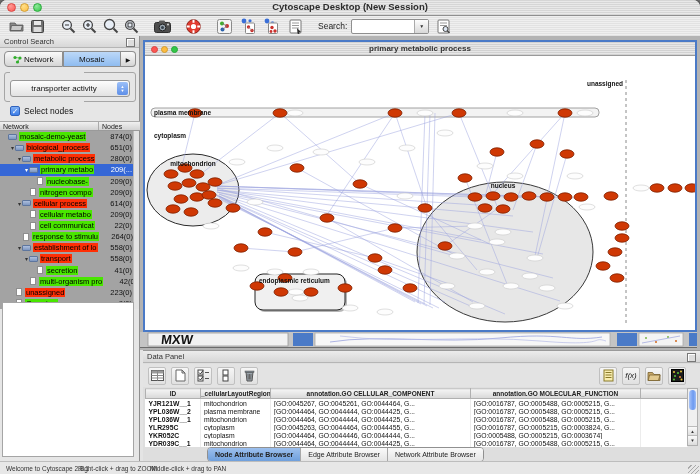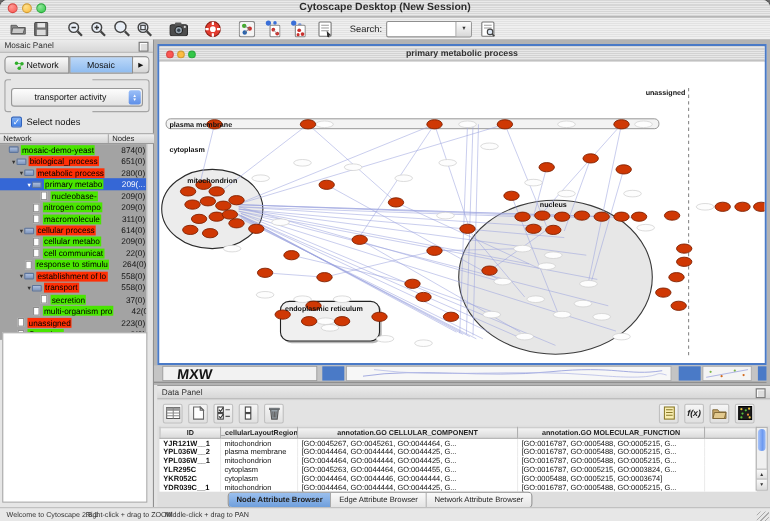--- a/index.html
+++ b/index.html
@@ -207,21 +207,21 @@
           <rect x="1" y="1" width="11" height="13" rx="1" fill="#fff" stroke="#777"></rect>
           <line x1="3" y1="4" x2="10" y2="4" stroke="#9a9a9a"></line>
           <line x1="3" y1="6.5" x2="10" y2="6.5" stroke="#9a9a9a"></line>
           <circle cx="8.5" cy="10" r="2.5" fill="#dce6f2" stroke="#444"></circle>
           <line x1="10.2" y1="11.8" x2="12.5" y2="14" stroke="#444" stroke-width="1.4"></line>
         </svg>
     </span>
   </div>
 
   <div class="cpanel">
-    <div class="phead">Mosaic Panel</div>
+    <div class="phead">Control Search</div>
     <div class="floatico"></div>
     <div class="tabs">
       <div class="tab first">
         <svg width="9" height="9">
             <circle cx="2" cy="2.5" r="1.6" fill="#2fae2a"></circle>
             <circle cx="7" cy="3" r="1.6" fill="#2fae2a"></circle>
             <circle cx="4.5" cy="7" r="1.6" fill="#2fae2a"></circle>
             <line x1="2" y1="2.5" x2="7" y2="3" stroke="#2fae2a" stroke-width="0.7"></line>
             <line x1="7" y1="3" x2="4.5" y2="7" stroke="#2fae2a" stroke-width="0.7"></line>
           </svg>
@@ -281,26 +281,20 @@
           <span class="lbl green">nucleobase-</span>
           <span class="cnt">209(0)</span>
         </div>
         <div class="trow">
           <span class="arr" style="margin-left: 21px;"></span>
           <span class="file"></span>
           <span class="lbl green">nitrogen compo</span>
           <span class="cnt">209(0)</span>
         </div>
         <div class="trow">
-          <span class="arr" style="margin-left: 21px;"></span>
-          <span class="file"></span>
-          <span class="lbl green">macromolecule</span>
-          <span class="cnt">311(0)</span>
-        </div>
-        <div class="trow">
           <span class="arr" style="margin-left: 14px;">▾</span>
           <span class="fold"></span>
           <span class="lbl red">cellular process</span>
           <span class="cnt">614(0)</span>
         </div>
         <div class="trow">
           <span class="arr" style="margin-left: 21px;"></span>
           <span class="file"></span>
           <span class="lbl green">cellular metabo</span>
           <span class="cnt">209(0)</span>
@@ -326,21 +320,21 @@
         <div class="trow">
           <span class="arr" style="margin-left: 21px;">▾</span>
           <span class="fold"></span>
           <span class="lbl red">transport</span>
           <span class="cnt">558(0)</span>
         </div>
         <div class="trow">
           <span class="arr" style="margin-left: 28px;"></span>
           <span class="file"></span>
           <span class="lbl green">secretion</span>
-          <span class="cnt">37(0)</span>
+          <span class="cnt">41(0)</span>
         </div>
         <div class="trow">
           <span class="arr" style="margin-left: 21px;"></span>
           <span class="file"></span>
           <span class="lbl green">multi-organism pro</span>
           <span class="cnt">42(0)</span>
         </div>
         <div class="trow">
           <span class="arr" style="margin-left: 7px;"></span>
           <span class="file"></span>
@@ -599,21 +593,21 @@
       <span class="dright">
         <span class="dico">
             <svg width="11" height="13">
               <rect x="1" y="1" width="9" height="11" fill="#f8edb0" stroke="#8a7a2a"></rect>
               <line x1="2.5" y1="3.5" x2="8.5" y2="3.5" stroke="#8a7a2a"></line>
               <line x1="2.5" y1="6" x2="8.5" y2="6" stroke="#8a7a2a"></line>
               <line x1="2.5" y1="8.5" x2="8.5" y2="8.5" stroke="#8a7a2a"></line>
             </svg>
           </span>
         <span class="dico">
-            <span style="font-size:8px;font-style:italic;font-weight:bold;color:#222;">f(x)</span>
+            <span style="font-size:8px;font-style:italic;font-weight:normal;color:#222;">f(x)</span>
           </span>
         <span class="dico">
             <svg width="14" height="11">
               <path d="M1 2.5 h4.5 l1.5 2 H13 v6 H1 z" fill="#c9a96a" stroke="#7a6230" stroke-width="0.8"></path>
               <path d="M2.5 5 h10.5 L11.5 10.5 H1.2 z" fill="#e2c98e" stroke="#7a6230" stroke-width="0.8"></path>
             </svg>
           </span>
         <span class="dico">
             <svg width="13" height="13">
               <rect x="0.5" y="0.5" width="12" height="12" fill="#1c1c1c" stroke="#000"></rect>

